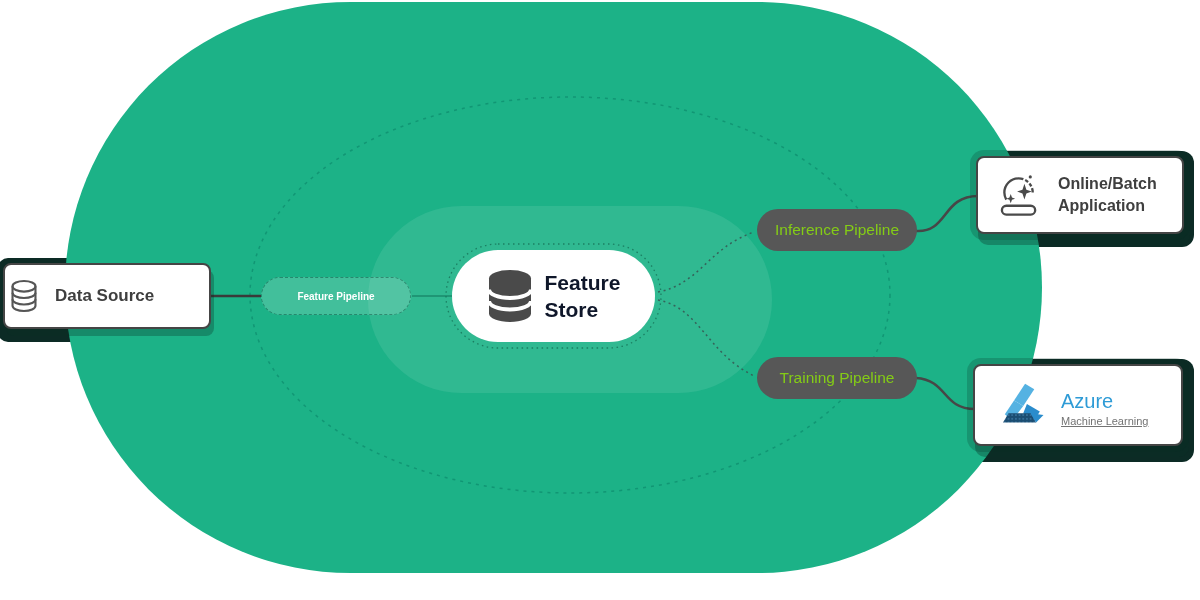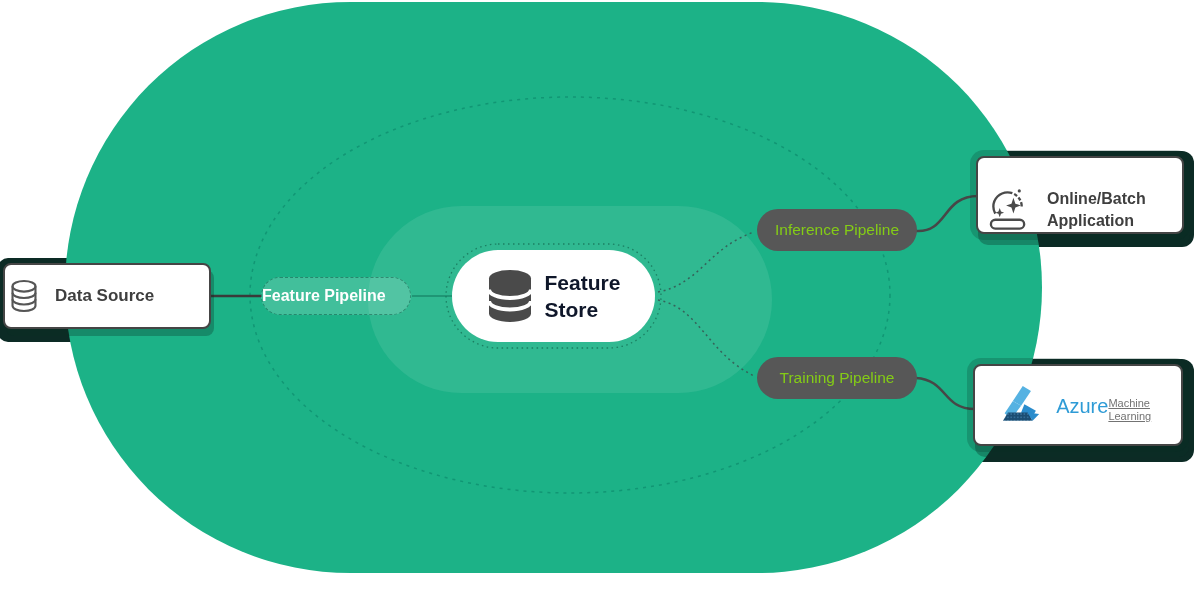--- a/index.html
+++ b/index.html
@@ -30,53 +30,53 @@
 
   
   .node{z-index:5;}
 
   .white-box{
     position:absolute;background:#ffffff;border:2px solid #454545;border-radius:8px;
     display:flex;align-items:center;box-sizing:border-box;
   }
   #data-source-box{left:3px;top:263px;width:208px;height:66px;padding-left:4px;gap:16px;
     box-shadow:3px 7px 0 rgba(10,46,36,0.30);}
-  #online-batch-box{left:976px;top:156px;width:208px;height:78px;padding-left:8px;gap:14px;
-    box-shadow:0 0 0 6px rgba(10,46,36,0.22),4px 9px 0 2px rgba(10,46,36,0.32);align-items:flex-end;}
+  #online-batch-box{left:976px;top:156px;width:208px;height:78px;padding-left:19px;gap:14px;
+    box-shadow:0 0 0 6px rgba(10,46,36,0.22),4px 9px 0 2px rgba(10,46,36,0.32);}
   #azure-box{left:973px;top:364px;width:210px;height:82px;padding-left:28px;gap:12px;
     box-shadow:0 0 0 6px rgba(10,46,36,0.22),4px 9px 0 2px rgba(10,46,36,0.32);}
 
   .box-label{font-weight:bold;font-size:17px;color:#3f3f3f;line-height:22px;}
   #online-batch-label{font-size:16px;width:116px;}
 
   .dark-pill{
     position:absolute;background:#575757;border-radius:21px;
     display:flex;align-items:center;justify-content:center;
     color:#84cc16;font-weight:normal;font-size:15.5px;
   }
   #inference-pill{left:757px;top:209px;width:160px;height:42px;}
   #training-pill{left:757px;top:357px;width:160px;height:42px;}
 
   #feature-pipeline-pill{
     position:absolute;left:261px;top:277px;width:150px;height:38px;
     background:rgba(255,255,255,0.17);border:1px dashed rgba(8,70,54,0.45);
     border-radius:19px;box-sizing:border-box;
-    display:flex;align-items:center;justify-content:flex-start;
-    color:#ffffff;font-weight:bold;font-size:16px;
+    display:flex;align-items:center;justify-content:center;
+    color:#ffffff;font-weight:bold;font-size:10px;
   }
 
   #feature-store-pill{
     position:absolute;left:452px;top:250px;width:203px;height:92px;
     background:#ffffff;border-radius:46px;
     display:flex;align-items:center;justify-content:center;gap:12px;
   }
   #feature-store-label{
     font-weight:bold;font-size:21px;line-height:27px;color:#0f172a;width:76px;
   }
-  #azure-text-col{display:flex;flex-direction:row;line-height:1.15;margin-top:8px;}
+  #azure-text-col{display:flex;flex-direction:column;line-height:1.15;margin-top:8px;}
   #azure-title{font-size:20px;color:#2e9bd6;}
   #azure-subtitle{font-size:11px;color:#737373;margin-top:2px;text-decoration:underline;}
 </style>
 </head>
 <body>
 
 <div id="canvas">
 
   <div class="hard-shadow" id="ds-shadow"></div>
   <div class="hard-shadow" id="ob-shadow"></div>

